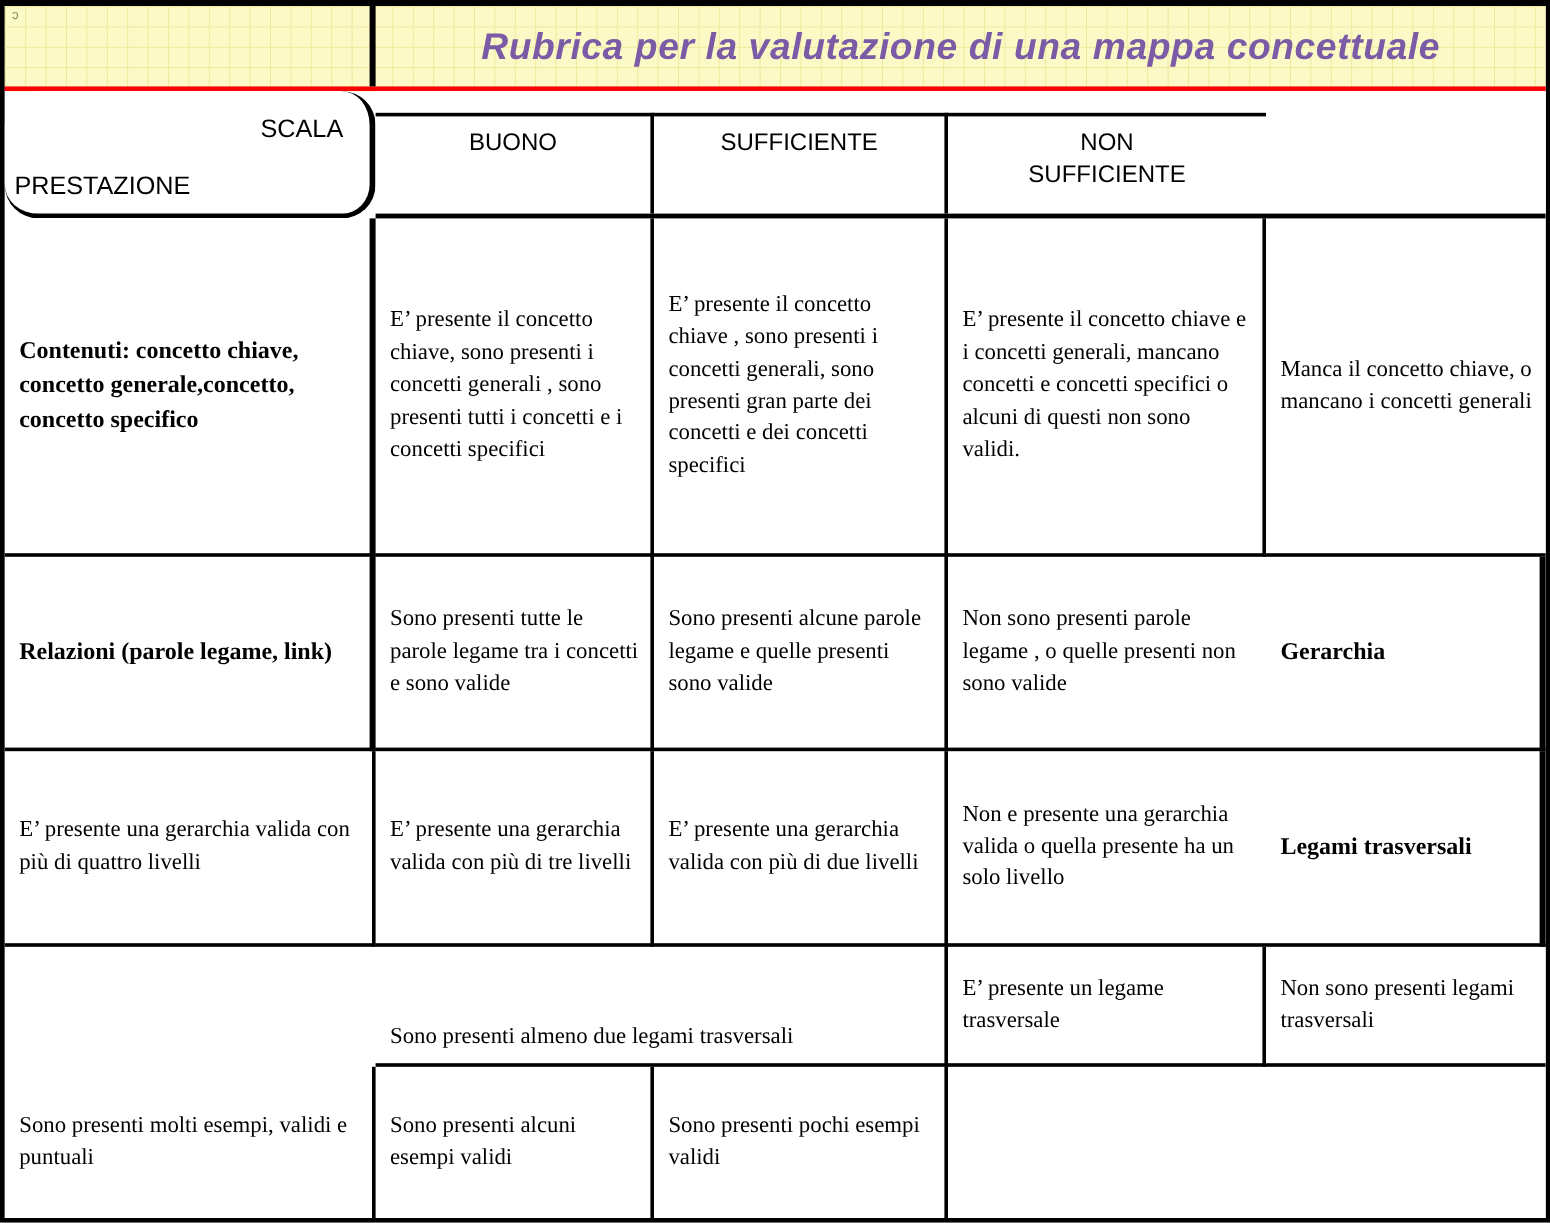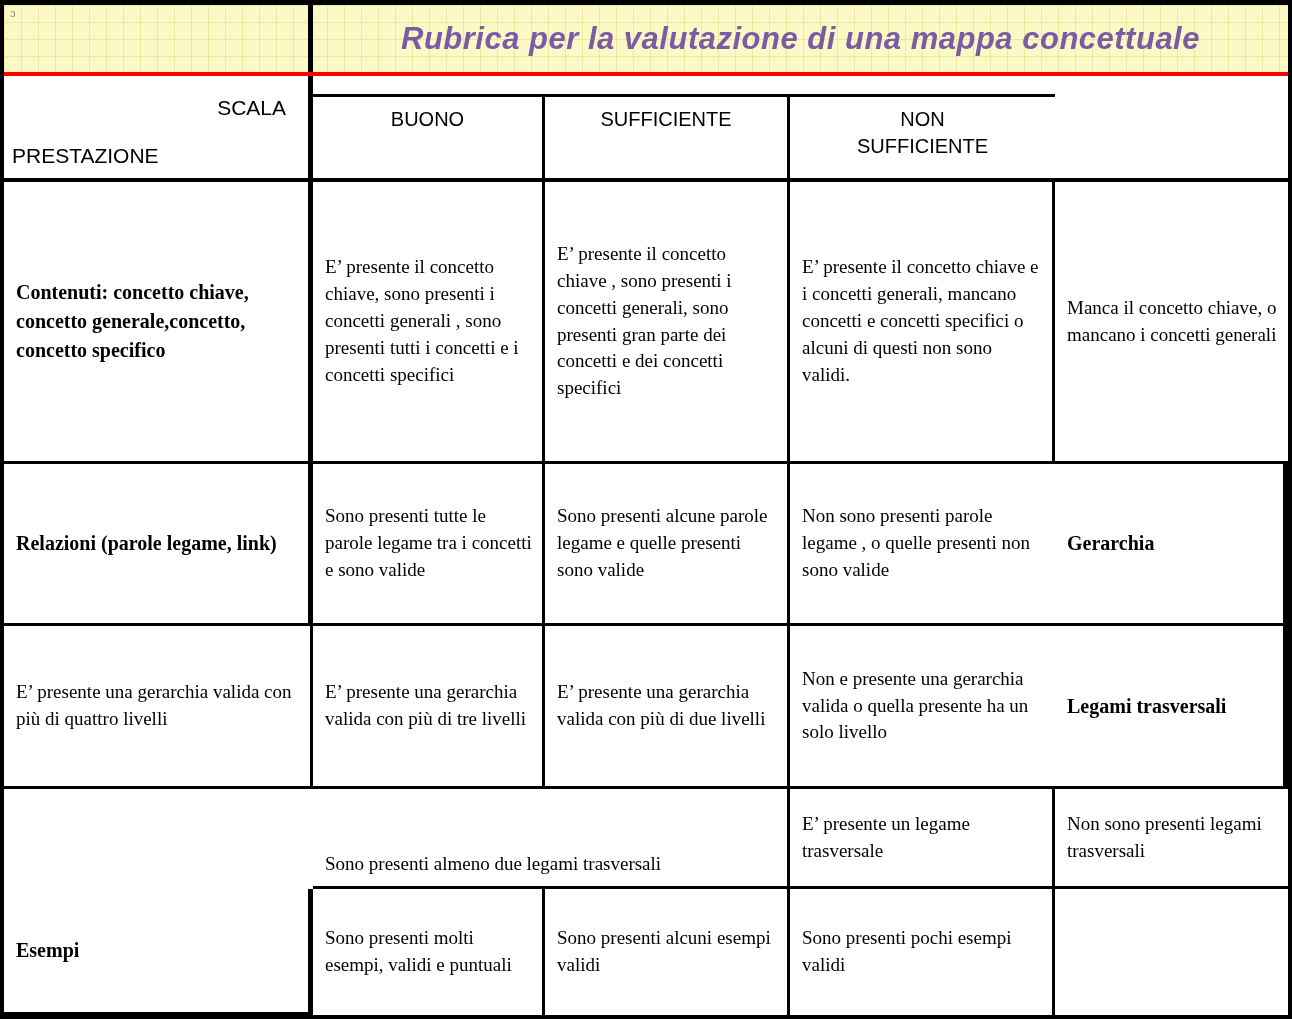--- a/index.html
+++ b/index.html
@@ -93,20 +93,21 @@
 
   
   .corner {
     grid-column: 1;
     border-right: 5px solid #000000;
     border-bottom: 4px solid #000000;
     background: #ffffff;
     position: relative;
     font-family: "Liberation Sans", sans-serif;
     font-size: 21px;
+    border-radius: 28px;
   }
   .corner .scala { position: absolute; top: 20px; right: 22px; }
   .corner .prestazione { position: absolute; bottom: 10px; left: 8px; }
 
   
   .hdr-strip {
     grid-column: 2 / 6;
     border-bottom: 4px solid #000000;
     padding-top: 18px;
     background: #ffffff;
@@ -213,23 +214,20 @@
     <div class="cell merged">
         <div>Sono presenti almeno due legami trasversali</div>
       </div>
     <div class="cell">
         <div>E’ presente un legame trasversale</div>
       </div>
     <div class="cell lastcol">
         <div>Non sono presenti legami trasversali</div>
       </div>
 
-    <div class="rowlabel lastrow">
-        <div>Esempi</div>
-      </div>
     <div class="cell lastrow">
         <div>Sono presenti molti esempi, validi e puntuali</div>
       </div>
     <div class="cell lastrow">
         <div>Sono presenti alcuni esempi validi</div>
       </div>
     <div class="cell lastrow">
         <div>Sono presenti pochi esempi validi</div>
       </div>
 

